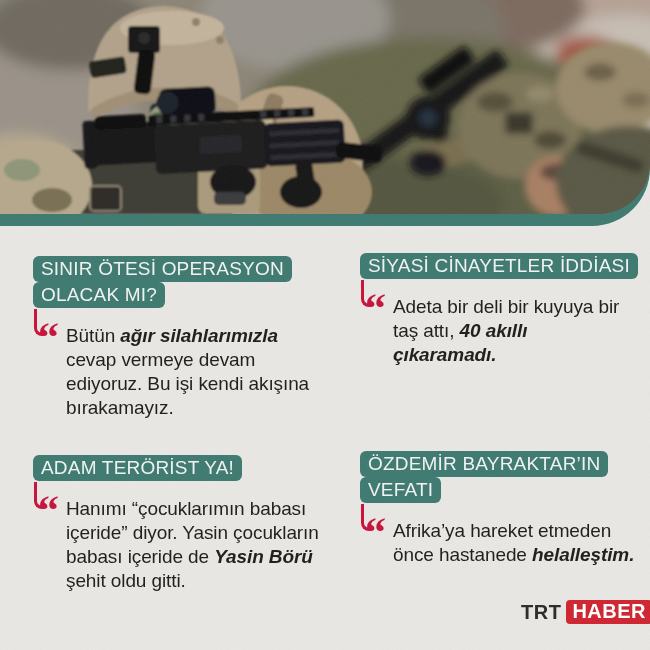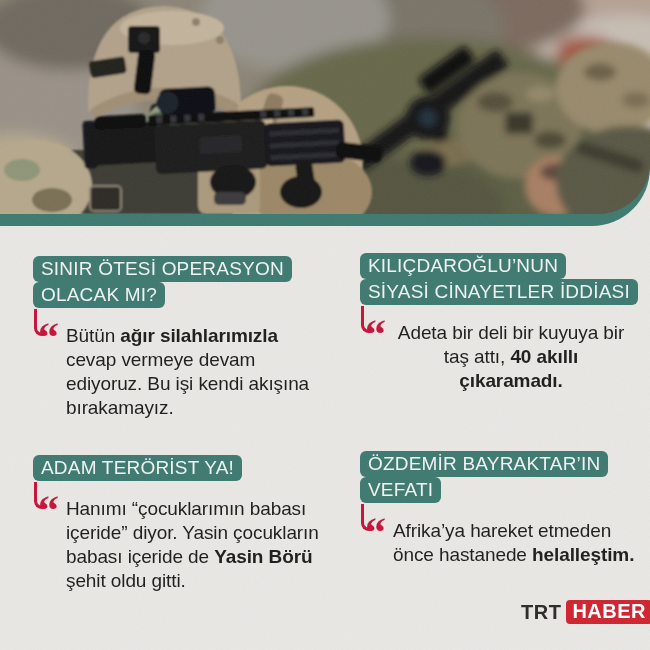--- a/index.html
+++ b/index.html
@@ -48,23 +48,23 @@
   }
   .qmark{
     position:absolute;left:5px;top:13px;
     font-family:"Liberation Serif",serif;font-weight:bold;
     font-size:42px;line-height:0;color:var(--red);
   }
   .qtext{
     font-size:19px;line-height:24px;color:var(--text);
     letter-spacing:-0.1px;
   }
-  .qtext .b{font-weight:bold;}
+  .qtext .b{font-weight:bold;font-style:italic;}
   .s1 .qtext{width:259px;}
-  .s2 .qtext{width:236px;text-align:center;}
+  .s2 .qtext{width:236px;}
   .s3 .qtext{width:259px;}
   .s4 .qtext{width:246px;}
   
   .logo{
     position:absolute;left:521px;top:600px;
     display:flex;align-items:center;gap:5px;
   }
   .logo .trt{
     font-size:20px;font-weight:bold;color:var(--brand_dark);
     letter-spacing:.5px;
@@ -203,21 +203,20 @@
     <div class="title-box"><span>SINIR ÖTESİ OPERASYON</span></div>
     <div class="title-box"><span>OLACAK MI?</span></div>
     <div class="quote-block">
       <div class="connector"></div>
       <div class="qmark">“</div>
       <div class="qtext"><span>Bütün </span><span class="b">ağır silahlarımızla</span><span> cevap vermeye devam ediyoruz. Bu işi kendi akışına bırakamayız.</span></div>
     </div>
   </div>
 
   <div class="section s2">
-    <div class="title-box"><span>KILIÇDAROĞLU’NUN</span></div>
     <div class="title-box"><span>SİYASİ CİNAYETLER İDDİASI</span></div>
     <div class="quote-block">
       <div class="connector"></div>
       <div class="qmark">“</div>
       <div class="qtext"><span>Adeta bir deli bir kuyuya bir taş attı, </span><span class="b">40 akıllı çıkaramadı.</span></div>
     </div>
   </div>
 
   <div class="section s3">
     <div class="title-box"><span>ADAM TERÖRİST YA!</span></div>

